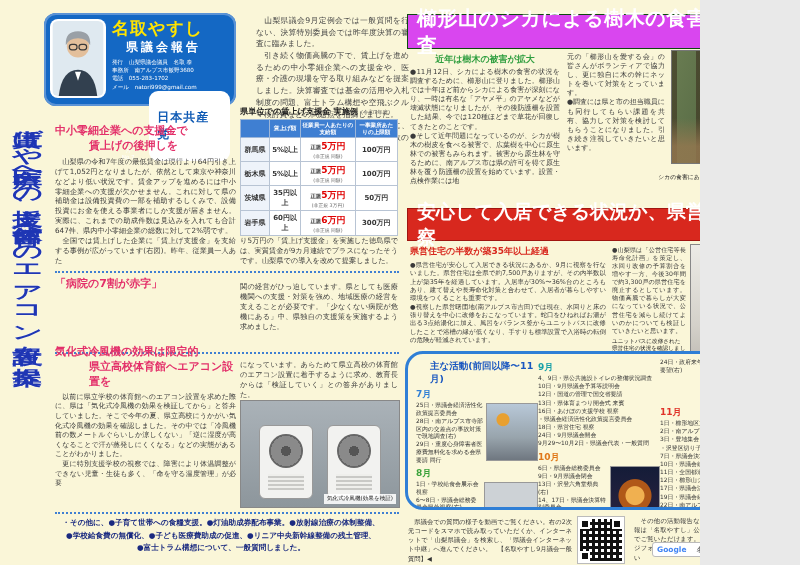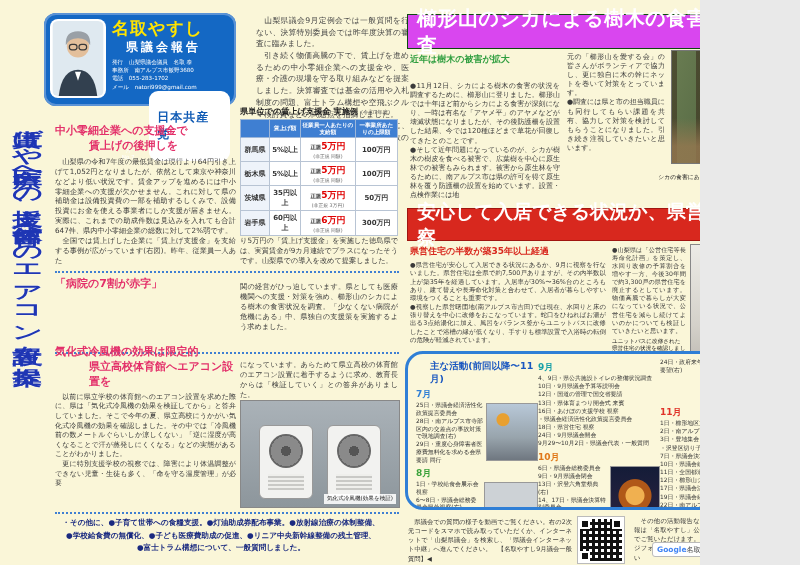--- a/index.html
+++ b/index.html
@@ -67,23 +67,23 @@
   .bullets{left:49px;top:517px;width:344px;text-align:center;font-size:7.6px;font-weight:700;
            color:#1a2a80;line-height:1.65;}
 
   
   .headline1{left:408px;top:15px;width:387px;height:33px;background:#d946ef;color:#fff;
              font-size:20px;font-weight:800;display:flex;align-items:center;padding-left:9px;
              box-sizing:border-box;letter-spacing:.5px;box-shadow:0 0 0 1px #0e4a10;}
   .headline2{left:408px;top:209px;width:387px;height:31px;background:#d8281e;color:#fff;
              font-size:19px;font-weight:800;display:flex;align-items:center;padding-left:9px;
              box-sizing:border-box;box-shadow:0 0 0 1px #a01510;}
-  .sub-green{font-size:9px;font-weight:800;color:#2f9e3f;}
+  .sub-green{font-size:9px;font-weight:800;color:#2f9e3f;text-align:center;}
   .sub-red{font-size:9px;font-weight:800;color:#d8281e;}
-  .small-body{font-size:7px;line-height:1.3;color:#3a3a3a;text-align:justify;white-space:pre-line;margin-top:16px;}
+  .small-body{font-size:7px;line-height:1.3;color:#3a3a3a;text-align:justify;white-space:pre-line;margin-top:2px;}
   .tiny-body{font-size:6.4px;line-height:1.3;color:#3a3a3a;text-align:justify;white-space:pre-line;margin-top:3px;}
 
   .photo-forest{left:671px;top:50px;width:123px;height:112px;border:1px solid #777;
       background:
         linear-gradient(rgba(0,0,0,0) 60%, rgba(150,120,80,.8) 85%),
         repeating-linear-gradient(90deg, rgba(55,40,25,.55) 0 5px, rgba(0,0,0,0) 5px 24px),
         linear-gradient(110deg,#6a7d52,#4a5e3c 70%,#3c4f32);}
   .photo-cap{font-size:5.8px;color:#222;text-align:center;line-height:1.35;white-space:pre-line;}
   .deer-cap{left:658px;top:166px;width:136px;}
 
@@ -121,21 +121,21 @@
   
   .ftr-text{font-size:6.3px;line-height:1.45;color:#333;text-align:justify;white-space:pre-line;}
   .qr{background:
         repeating-linear-gradient(0deg,#111 0 3px,rgba(0,0,0,0) 3px 6px),
         repeating-linear-gradient(90deg,#111 0 3px,#fff 3px 6px);
       border:2px solid #fff;box-shadow:0 0 0 1px #bbb;position:absolute;}
   .qr::before,.qr::after,.qr i{content:"";position:absolute;width:10px;height:10px;background:#111;
       box-shadow:inset 0 0 0 2px #fff, inset 0 0 0 4px #111;}
   .qr::before{left:0;top:0;} .qr::after{right:0;top:0;} .qr i{left:0;bottom:0;display:block;}
   .google-pill{left:652px;top:542px;width:92px;height:15px;background:#fff;border:1px solid #bbb;
-      border-radius:3px;display:flex;align-items:center;padding:0 4px;box-sizing:border-box;gap:0;}
+      border-radius:3px;display:flex;align-items:center;padding:0 4px;box-sizing:border-box;gap:0;text-align:right;}
   .g-logo{font-size:7.5px;font-weight:700;color:#4285F4;}
   .g-query{font-size:7px;color:#333;flex:1;}
   .g-mag{width:5px;height:5px;border:1.4px solid #4285F4;border-radius:50%;position:relative;flex:none;}
   .g-mag::after{content:"";position:absolute;left:4px;top:4px;width:3px;height:1.4px;background:#4285F4;
       transform:rotate(45deg);}
 </style>
 </head>
 <body>
 
 <div class="sheet">
@@ -232,21 +232,21 @@
   </div>
   <div class="abs body-text" style="left:240px;top:233px;width:158px;">り5万円の「賃上げ支援金」を実施した徳島県では、実質賃金が9カ月連続でプラスになったそうです。山梨県での導入を改めて提案しました。</div>
 
   <div class="abs dotted" style="top:271px;"></div>
 
   <div class="abs" style="left:55px;top:277px;width:181px;">
     <div class="sec-head">
       <span>「病院の7割が赤字」</span>
     </div>
   </div>
-  <div class="abs body-text" style="left:240px;top:279px;width:158px;">関の経営がひっ迫しています。県としても医療機関への支援・対策を強め、櫛形山のシカによる樹木の食害状況を調査。「少なくない病院が危機にある」中、県独自の支援策を実施するよう求めました。</div>
+  <div class="abs body-text" style="left:240px;top:279px;width:158px;">関の経営がひっ迫しています。県としても医療機関への支援・対策を強め、地域医療の経営を支えることが必要です。「少なくない病院が危機にある」中、県独自の支援策を実施するよう求めました。</div>
 
   <div class="abs dotted" style="top:352px;"></div>
 
   <div class="abs" style="left:55px;top:345px;width:181px;height:153px;overflow:hidden;">
     <div class="sec-head">
       <span>気化式冷風機の効果は限定的</span>
       <span class="ind">県立高校体育館へエアコン設置を</span>
     </div>
     <div class="body-text" style="font-size:7px;">　以前に県立学校の体育館へのエアコン設置を求めた際に、県は「気化式冷風機の効果を検証してから」と答弁していました。そこで今年の夏、県立高校にうかがい気化式冷風機の効果を確認しました。その中では「冷風機前の数メートルぐらいしか涼しくない」「逆に湿度が高くなることで汗が蒸発しにくくなる」などの実態があることがわかりました。
 　更に特別支援学校の視察では、障害により体温調整ができない児童・生徒も多く、「命を守る温度管理」が必要</div>

